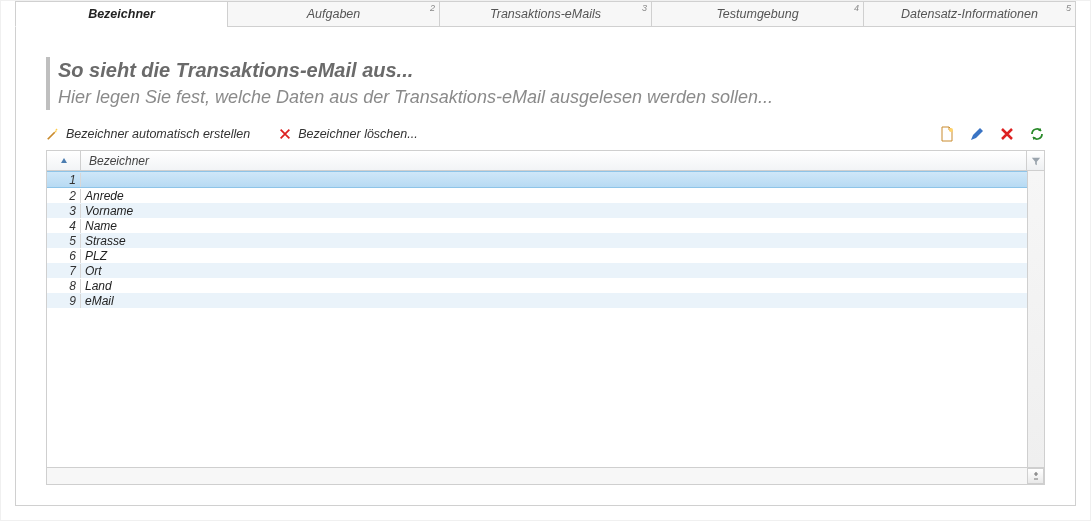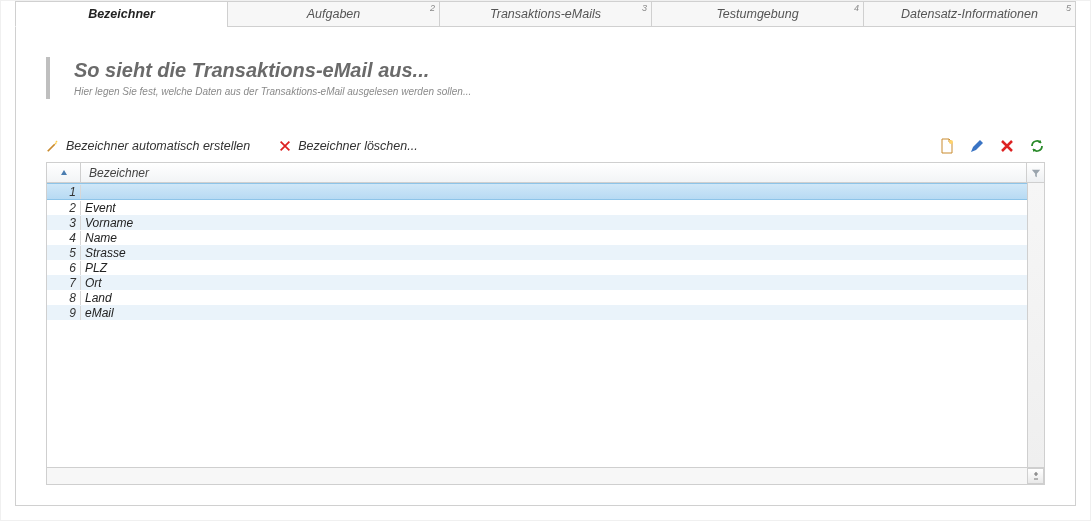--- a/index.html
+++ b/index.html
@@ -54,29 +54,29 @@
   }
   .panel {
     border: 1px solid #d0d0d0;
     border-top: none;
     padding: 30px 30px 20px 30px;
     height: calc(100% - 26px);
     display: flex;
     flex-direction: column;
   }
   
-  .heading-wrap { border-left: 4px solid #bfbfbf; padding-left: 24px; margin-bottom: 35px; }
+  .heading-wrap { border-left: 4px solid #bfbfbf; padding-left: 8px; margin-bottom: 12px; }
   .heading-title {
     font-size: 20px;
     font-weight: 600;
     color: #6a6a6a;
     line-height: 1.3;
   }
   .heading-sub {
-    font-size: 10px;
+    font-size: 18px;
     color: #8a8a8a;
     line-height: 1.4;
     margin-top: 2px;
   }
   
   .toolbar {
     display: flex;
     align-items: center;
     height: 24px;
     gap: 38px;
@@ -259,21 +259,21 @@
             </svg>
         </div>
       </div>
       <div class="grid-body">
         <div class="rows" id="rows">
             <div class="row sel">
               <div class="cell-num">1</div>
             </div>
             <div class="row">
               <div class="cell-num">2</div>
-              <div class="cell-name">Event</div>
+              <div class="cell-name">Anrede</div>
             </div>
             <div class="row alt">
               <div class="cell-num">3</div>
               <div class="cell-name">Vorname</div>
             </div>
             <div class="row">
               <div class="cell-num">4</div>
               <div class="cell-name">Name</div>
             </div>
             <div class="row alt">

